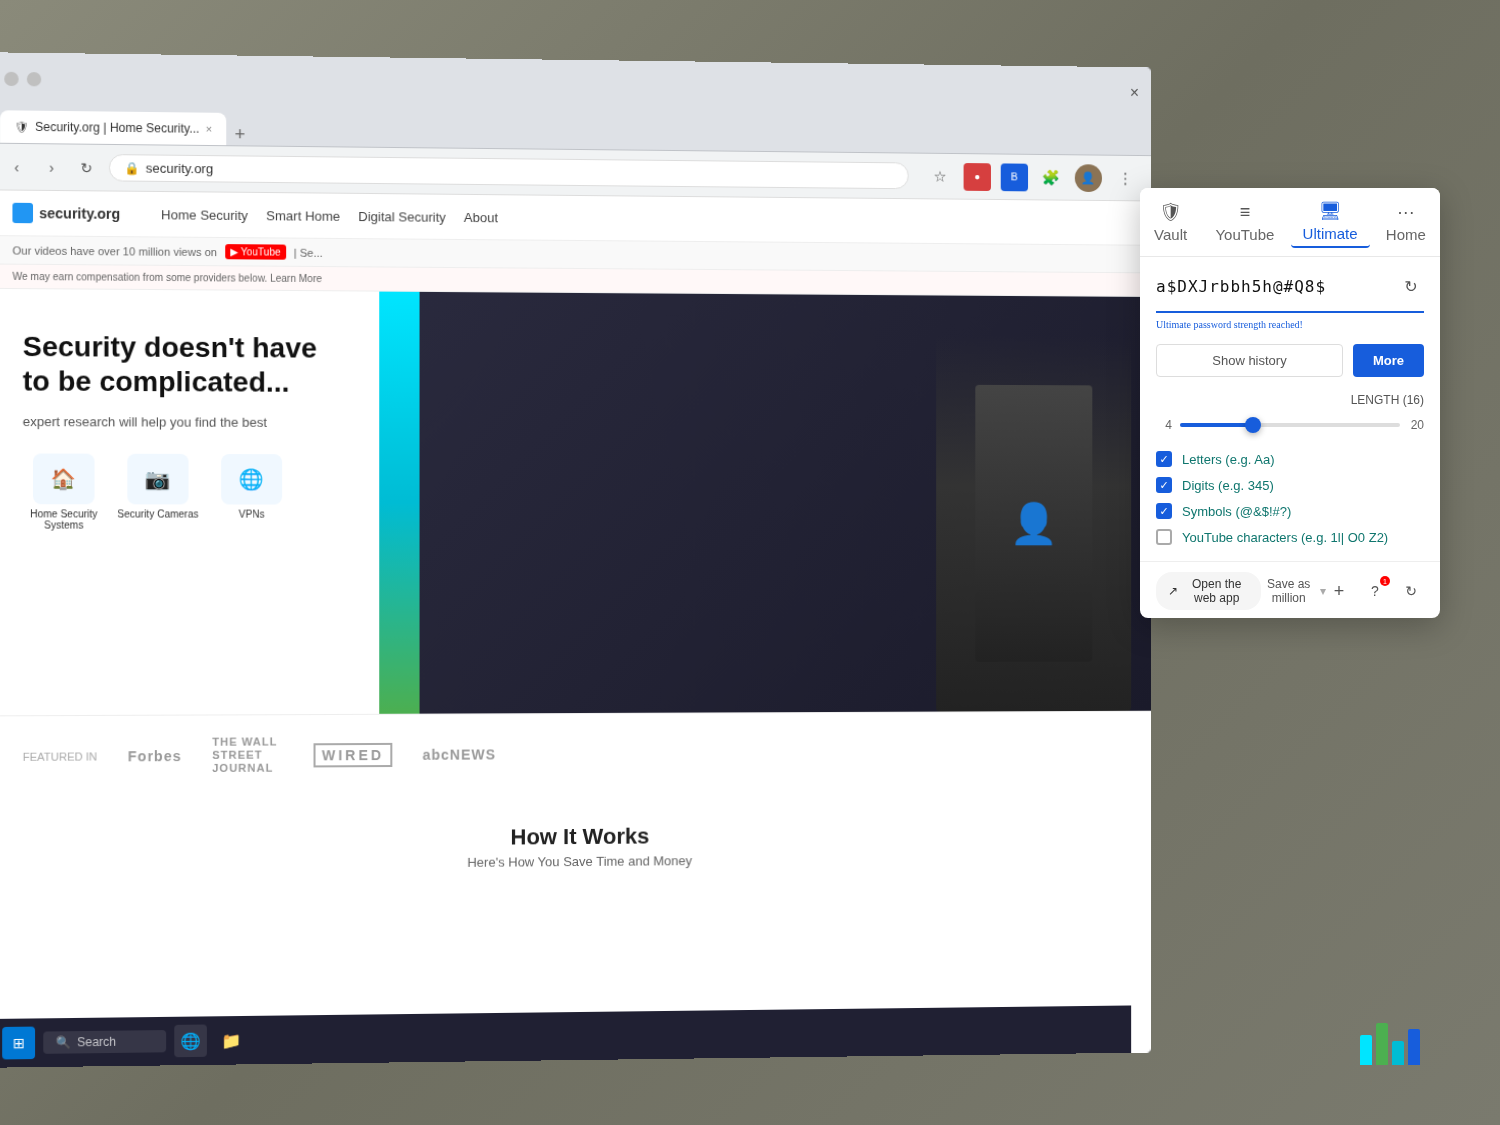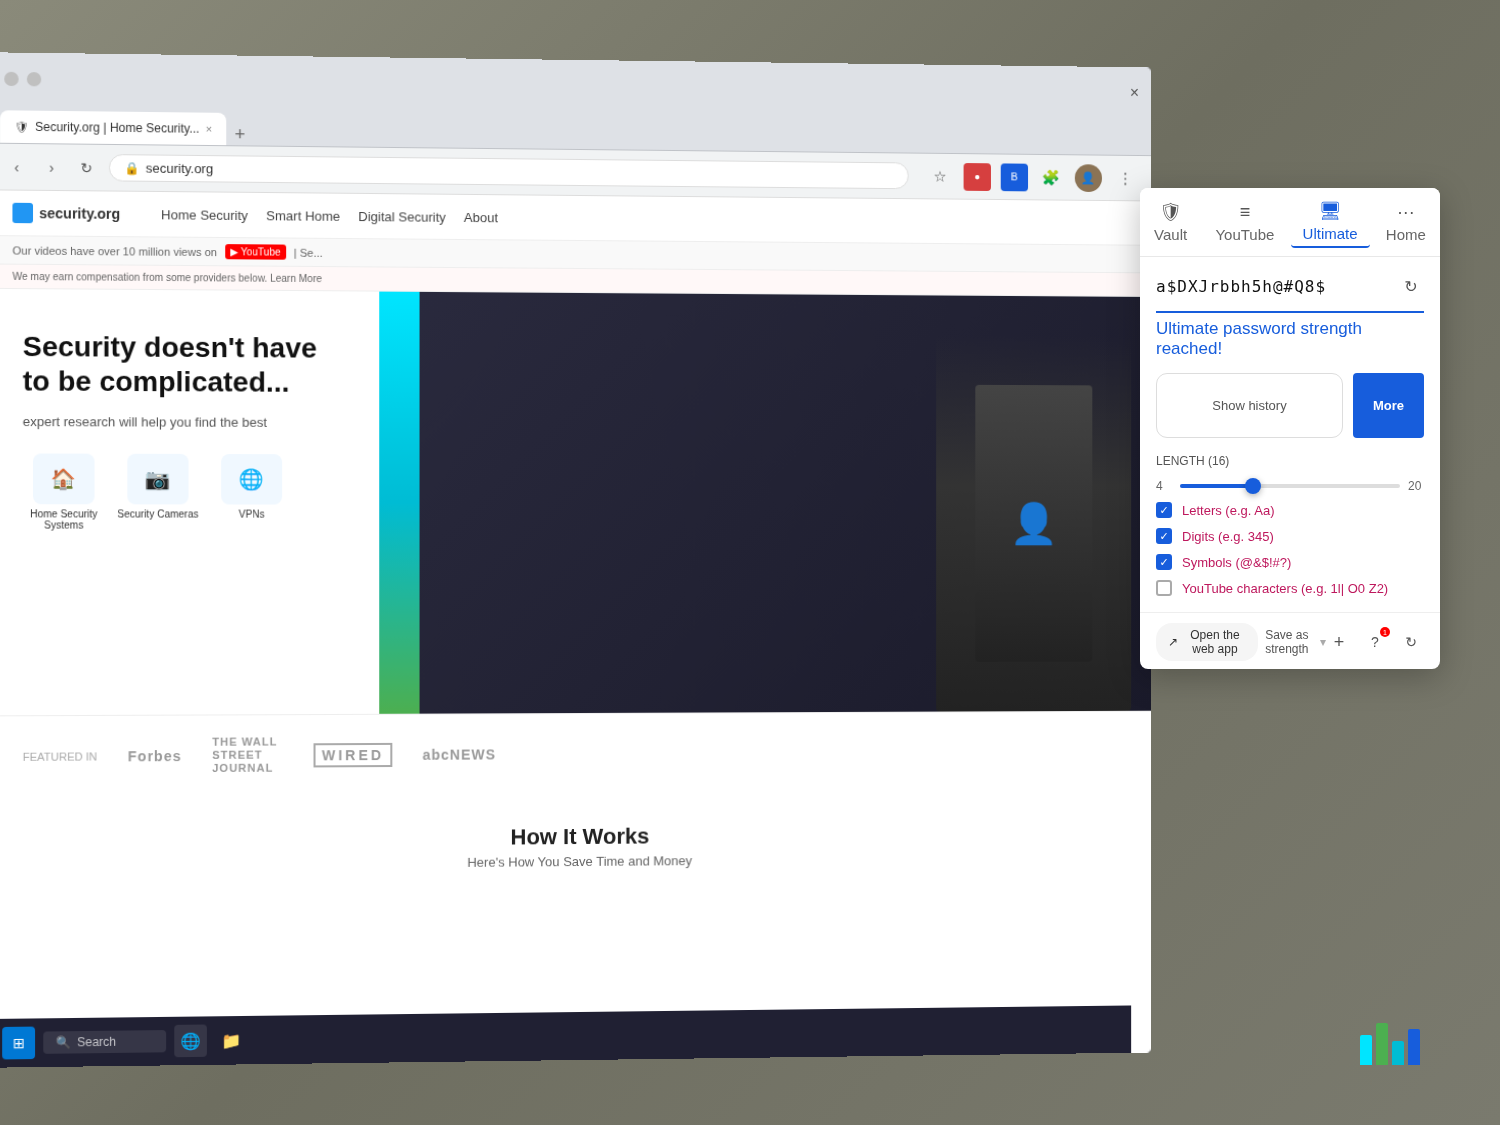--- a/index.html
+++ b/index.html
@@ -495,55 +495,57 @@
       background: transparent;
       cursor: pointer;
       display: flex;
       align-items: center;
       justify-content: center;
       color: #555;
       font-size: 16px;
     }
 
     .strength-text {
-      font-size: 17px;
+      font-size: 10px;
       color: #175DDC;
       margin-bottom: 14px;
+      font-family: Liberation Serif, serif;
     }
 
     .action-row {
       display: flex;
       gap: 10px;
       margin-bottom: 16px;
     }
 
     .btn-show-history {
       flex: 1;
-      padding: 24px 12px;
+      padding: 8px 12px;
       border: 1px solid #ddd;
-      border-radius: 11px;
+      border-radius: 4px;
       background: #fff;
       color: #555;
       font-size: 13px;
       cursor: pointer;
     }
 
     .btn-copy {
       padding: 8px 20px;
       background: #175DDC;
       color: white;
       border: none;
       border-radius: 4px;
       font-size: 13px;
       font-weight: 600;
       cursor: pointer;
     }
 
     .length-section {
-      margin-bottom: 6px;
+      margin-bottom: 16px;
+      text-align: right;
     }
 
     .length-label {
       font-size: 12px;
       color: #555;
       margin-bottom: 8px;
     }
 
     .slider-row {
       display: flex;
@@ -623,21 +625,21 @@
       border-color: #aaa;
     }
 
     .checkbox-check {
       color: white;
       font-size: 11px;
     }
 
     .option-label {
       font-size: 13px;
-      color: #be185d;
+      color: #0f766e;
     }
 
     .popup-footer {
       border-top: 1px solid #eee;
       padding: 10px 16px 8px;
       display: flex;
       align-items: center;
       justify-content: space-between;
     }
 
@@ -925,21 +927,21 @@
     </div>
 
   </div>
 
   <div class="popup-footer">
     <button class="open-web-app-btn">
       <span style="font-size:12px;">↗</span>
       <span>Open the web app</span>
     </button>
     <div style="display:flex; align-items:center; gap:4px;">
-      <button class="save-default-btn">Save as strength</button>
+      <button class="save-default-btn">Save as million</button>
       <span style="font-size:12px; color:#aaa;">▾</span>
     </div>
     <div class="footer-icons">
       <button class="footer-icon-btn" style="font-size:18px;">+</button>
       <button class="footer-icon-btn badge" style="position:relative;">
         <span>?</span>
         <span class="footer-badge">1</span>
       </button>
       <button class="footer-icon-btn">↻</button>
     </div>

